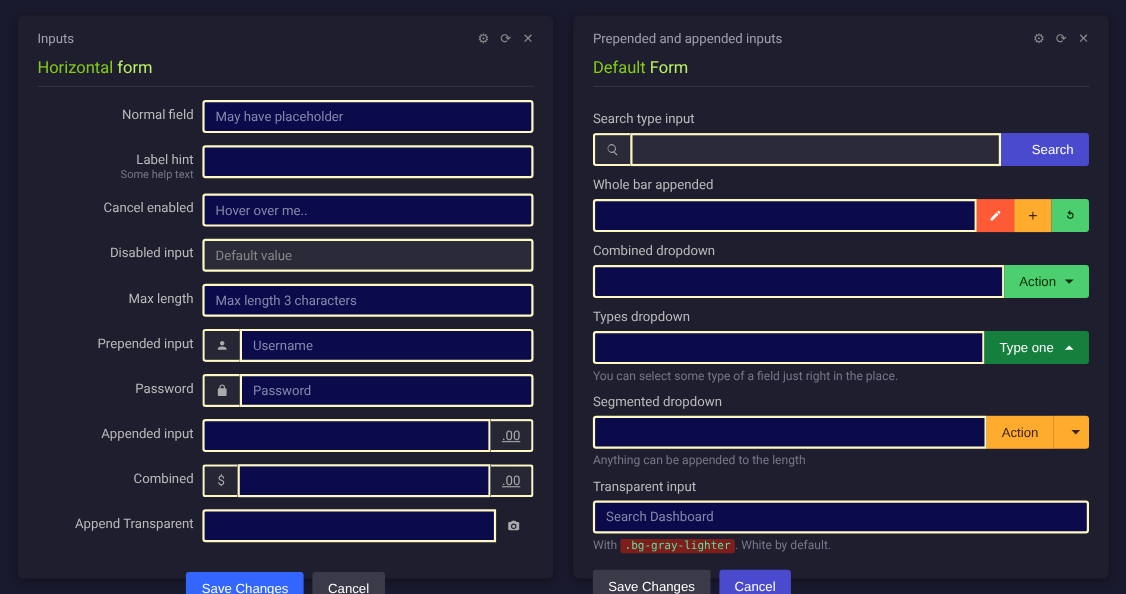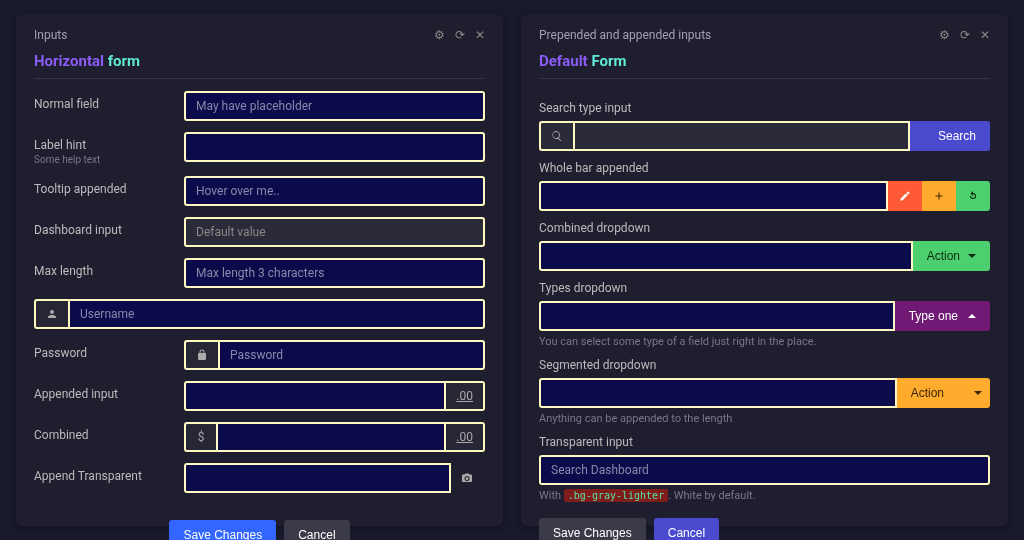--- a/index.html
+++ b/index.html
@@ -35,30 +35,31 @@
   }
   .panel-actions { display: flex; gap: 10px; color: #888; }
   .panel-actions span { cursor: pointer; }
   .form-title {
     font-size: 15px;
     color: #ddd;
     padding-bottom: 8px;
     border-bottom: 1px solid #333344;
     margin-bottom: 12px;
   }
-  .form-title .normal { font-weight: 700; color: #5eead4; }
-  .form-title .bold { font-weight: 700; color: #8b5cf6; }
+  .form-title .normal { font-weight: 400; color: #bef264; }
+  .form-title .bold { font-weight: 400; color: #84cc16; }
   .form-row {
     display: flex;
     align-items: flex-start;
     margin-bottom: 11px;
   }
   .form-row .lbl {
     width: 150px;
-    padding-right: 28px;
+    text-align: right;
+    padding-right: 8px;
     padding-top: 6px;
     font-size: 12px;
     color: #bbb;
   }
   .form-row .lbl .hint {
     display: block;
     font-size: 10px;
     color: #777788;
     margin-top: 2px;
   }
@@ -108,21 +109,21 @@
     align-items: center;
     justify-content: center;
     cursor: pointer;
   }
   .btn-primary { background: #3366ff; }
   .btn-indigo  { background: #4a4acf; }
   .btn-gray    { background: #3a3a48; }
   .btn-green   { background: #4ccf6e; color: #0b2b0b; }
   .btn-orange  { background: #ffab2e; color: #3b2600; }
   .btn-red     { background: #ff5a36; }
-  .btn-blue    { background: #701a75; align-items: center; }
+  .btn-blue    { background: #15803d; align-items: center; }
   .btn.icon    { padding: 0; width: 34px; }
   .btn.dd::after { content: ""; margin-left: 8px; border: 4px solid transparent; border-top-color: currentColor; transform: translateY(2px); }
   .section-label {
     font-size: 12px;
     color: #bbb;
     margin: 10px 0 6px 0;
   }
   .help {
     font-size: 11px;
     color: #777788;
@@ -174,41 +175,42 @@
     <div class="lbl">
       <span>Label hint</span>
       <span class="hint">Some help text</span>
     </div>
     <div class="ctrl">
         <div class="input"></div>
       </div>
   </div>
 
   <div class="form-row">
-    <div class="lbl">Tooltip appended</div>
+    <div class="lbl">Cancel enabled</div>
     <div class="ctrl">
         <div class="input">Hover over me..</div>
       </div>
   </div>
 
   <div class="form-row">
-    <div class="lbl">Dashboard input</div>
+    <div class="lbl">Disabled input</div>
     <div class="ctrl">
         <div class="disabled-input">Default value</div>
       </div>
   </div>
 
   <div class="form-row">
     <div class="lbl">Max length</div>
     <div class="ctrl">
         <div class="input">Max length 3 characters</div>
       </div>
   </div>
 
   <div class="form-row">
+    <div class="lbl">Prepended input</div>
     <div class="ctrl">
       <div class="addon">
           <svg viewBox="0 0 24 24">
             <path d="M12 12c2.2 0 4-1.8 4-4s-1.8-4-4-4-4 1.8-4 4 1.8 4 4 4zm0 2c-2.7 0-8 1.3-8 4v2h16v-2c0-2.7-5.3-4-8-4z"></path>
           </svg>
         </div>
       <div class="input l">Username</div>
     </div>
   </div>
 

